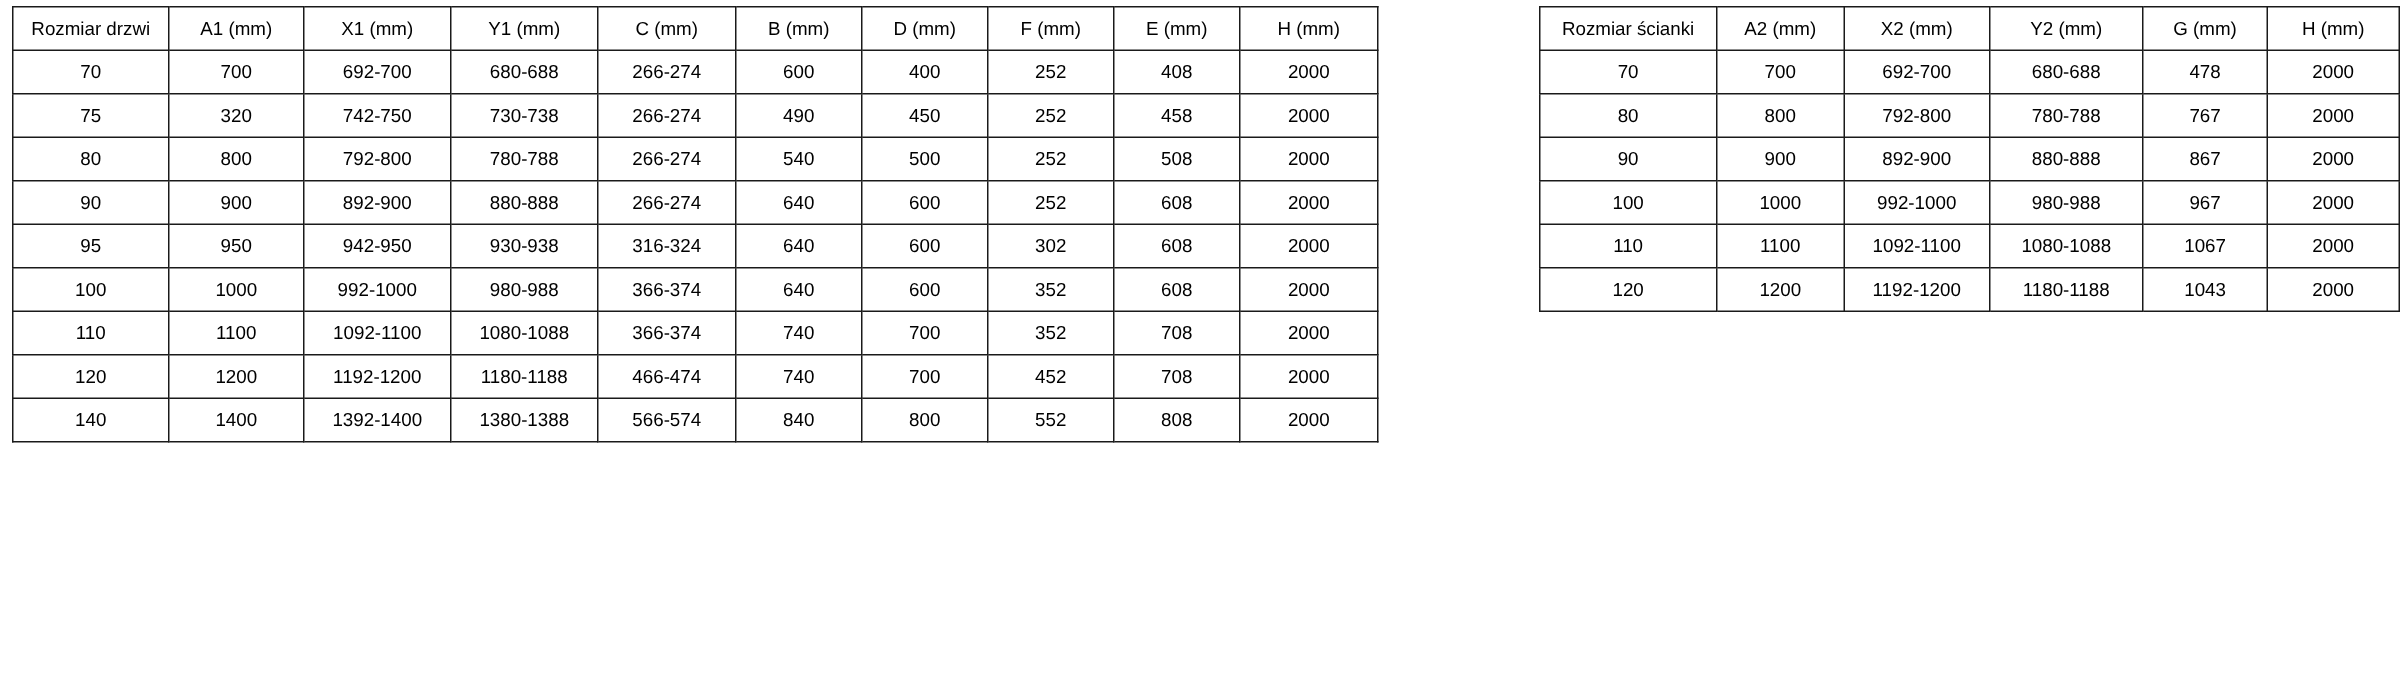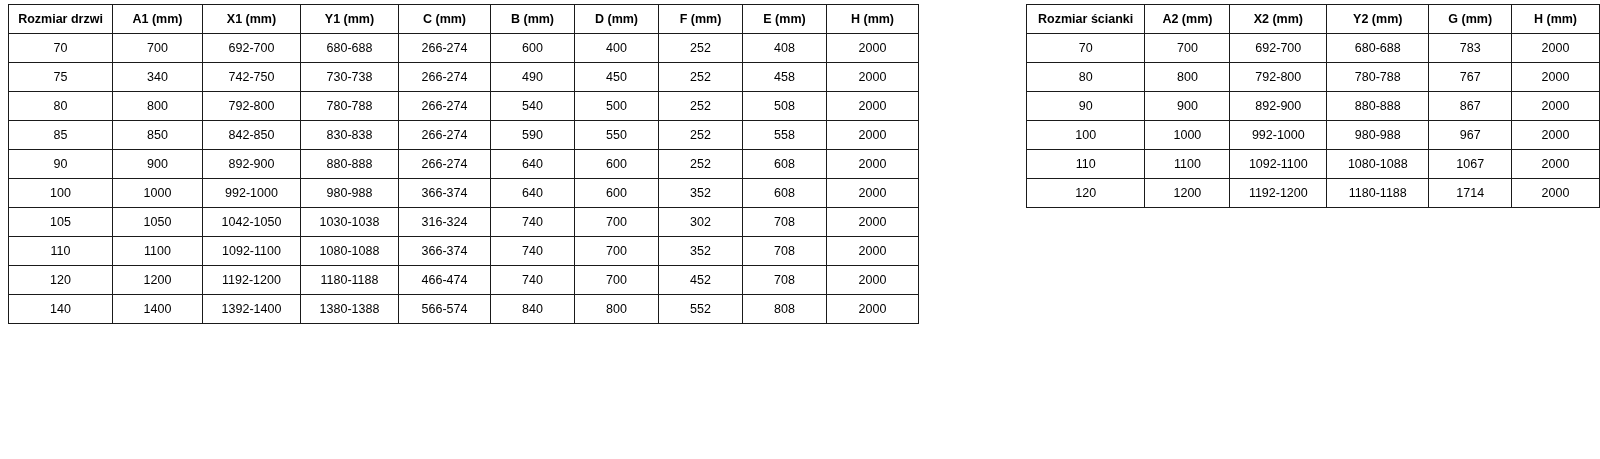--- a/index.html
+++ b/index.html
@@ -34,21 +34,21 @@
   table.spec th, table.spec td {
     border: 1px solid #1a1a1a;
     text-align: center;
     vertical-align: middle;
     font-size: 12.5px;
     height: 28px;
     padding: 0 4px;
     white-space: nowrap;
   }
   table.spec th {
-    font-weight: bold;
+    font-weight: normal;
     font-size: 12.5px;
   }
   table.spec td {
     font-weight: normal;
   }
 
   
   #doors-table col.c0 { width: 104px; }
   #doors-table col.c1 { width: 90px; }
   #doors-table col.c2 { width: 98px; }
@@ -109,21 +109,21 @@
             <td>680-688</td>
             <td>266-274</td>
             <td>600</td>
             <td>400</td>
             <td>252</td>
             <td>408</td>
             <td>2000</td>
           </tr>
           <tr>
             <td>75</td>
-            <td>340</td>
+            <td>320</td>
             <td>742-750</td>
             <td>730-738</td>
             <td>266-274</td>
             <td>490</td>
             <td>450</td>
             <td>252</td>
             <td>458</td>
             <td>2000</td>
           </tr>
           <tr>
@@ -132,65 +132,53 @@
             <td>792-800</td>
             <td>780-788</td>
             <td>266-274</td>
             <td>540</td>
             <td>500</td>
             <td>252</td>
             <td>508</td>
             <td>2000</td>
           </tr>
           <tr>
-            <td>85</td>
-            <td>850</td>
-            <td>842-850</td>
-            <td>830-838</td>
-            <td>266-274</td>
-            <td>590</td>
-            <td>550</td>
-            <td>252</td>
-            <td>558</td>
-            <td>2000</td>
-          </tr>
-          <tr>
             <td>90</td>
             <td>900</td>
             <td>892-900</td>
             <td>880-888</td>
             <td>266-274</td>
             <td>640</td>
             <td>600</td>
             <td>252</td>
+            <td>608</td>
+            <td>2000</td>
+          </tr>
+          <tr>
+            <td>95</td>
+            <td>950</td>
+            <td>942-950</td>
+            <td>930-938</td>
+            <td>316-324</td>
+            <td>640</td>
+            <td>600</td>
+            <td>302</td>
             <td>608</td>
             <td>2000</td>
           </tr>
           <tr>
             <td>100</td>
             <td>1000</td>
             <td>992-1000</td>
             <td>980-988</td>
             <td>366-374</td>
             <td>640</td>
             <td>600</td>
             <td>352</td>
             <td>608</td>
-            <td>2000</td>
-          </tr>
-          <tr>
-            <td>105</td>
-            <td>1050</td>
-            <td>1042-1050</td>
-            <td>1030-1038</td>
-            <td>316-324</td>
-            <td>740</td>
-            <td>700</td>
-            <td>302</td>
-            <td>708</td>
             <td>2000</td>
           </tr>
           <tr>
             <td>110</td>
             <td>1100</td>
             <td>1092-1100</td>
             <td>1080-1088</td>
             <td>366-374</td>
             <td>740</td>
             <td>700</td>
@@ -245,21 +233,21 @@
             <th>G (mm)</th>
             <th>H (mm)</th>
           </tr>
       </thead>
       <tbody id="walls-body">
           <tr>
             <td>70</td>
             <td>700</td>
             <td>692-700</td>
             <td>680-688</td>
-            <td>783</td>
+            <td>478</td>
             <td>2000</td>
           </tr>
           <tr>
             <td>80</td>
             <td>800</td>
             <td>792-800</td>
             <td>780-788</td>
             <td>767</td>
             <td>2000</td>
           </tr>
@@ -285,20 +273,20 @@
             <td>1092-1100</td>
             <td>1080-1088</td>
             <td>1067</td>
             <td>2000</td>
           </tr>
           <tr>
             <td>120</td>
             <td>1200</td>
             <td>1192-1200</td>
             <td>1180-1188</td>
-            <td>1714</td>
+            <td>1043</td>
             <td>2000</td>
           </tr>
         </tbody>
     </table>
   </div>
 
 </div>
 
 </body></html>

